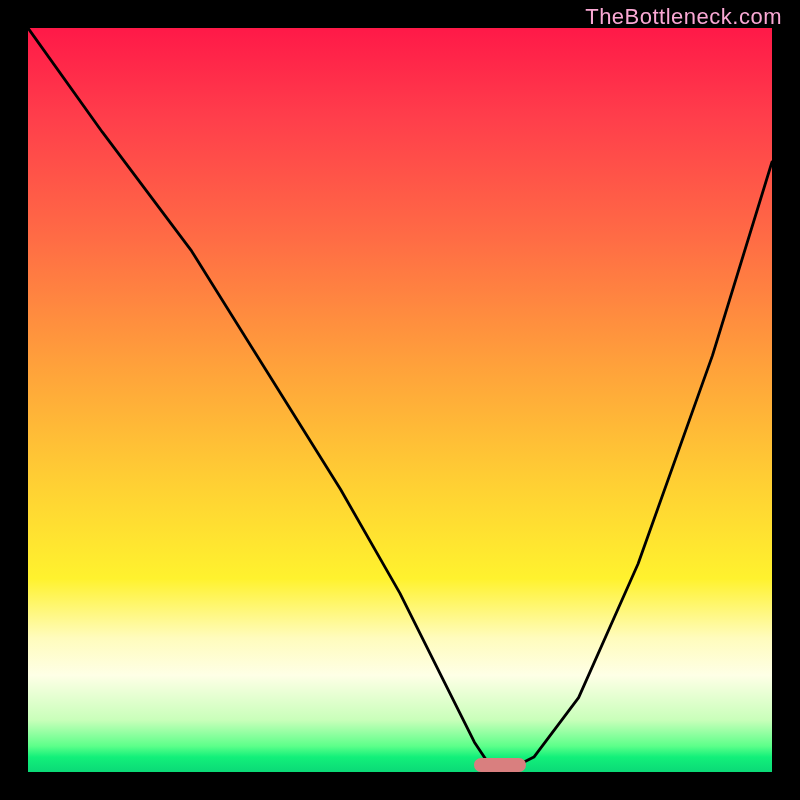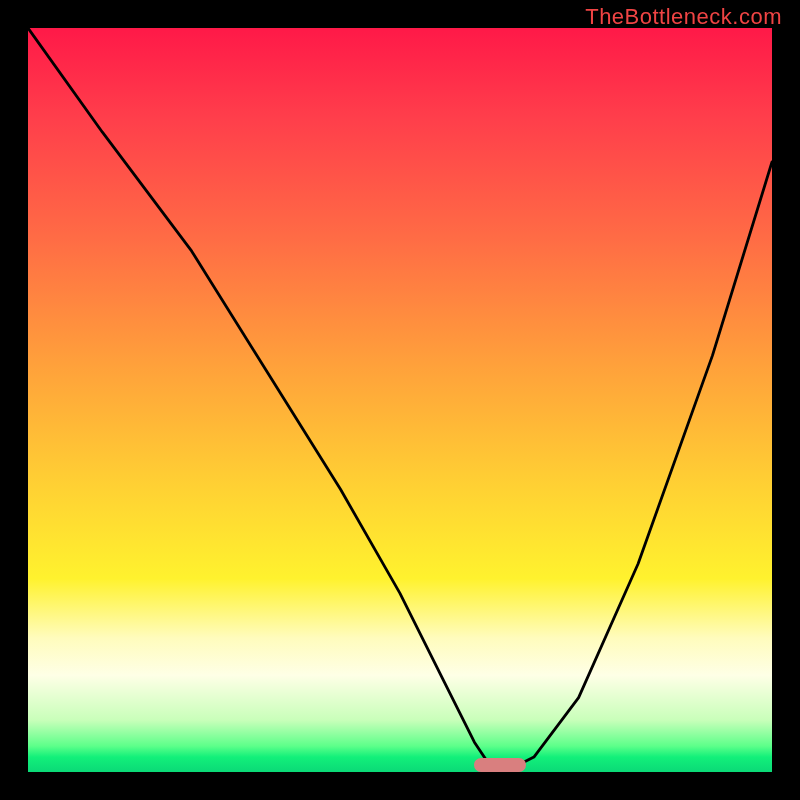--- a/index.html
+++ b/index.html
@@ -14,21 +14,21 @@
   .frame {
     position: relative;
     width: 800px;
     height: 800px;
     background: #000;
   }
   .watermark {
     position: absolute;
     top: 4px;
     right: 18px;
-    color: #ef4444;
+    color: #f9a8d4;
     font-size: 22px;
     font-weight: 500;
     letter-spacing: 0.5px;
     z-index: 10;
   }
   .plot-area {
     position: absolute;
     left: 28px;
     top: 28px;
     width: 744px;

